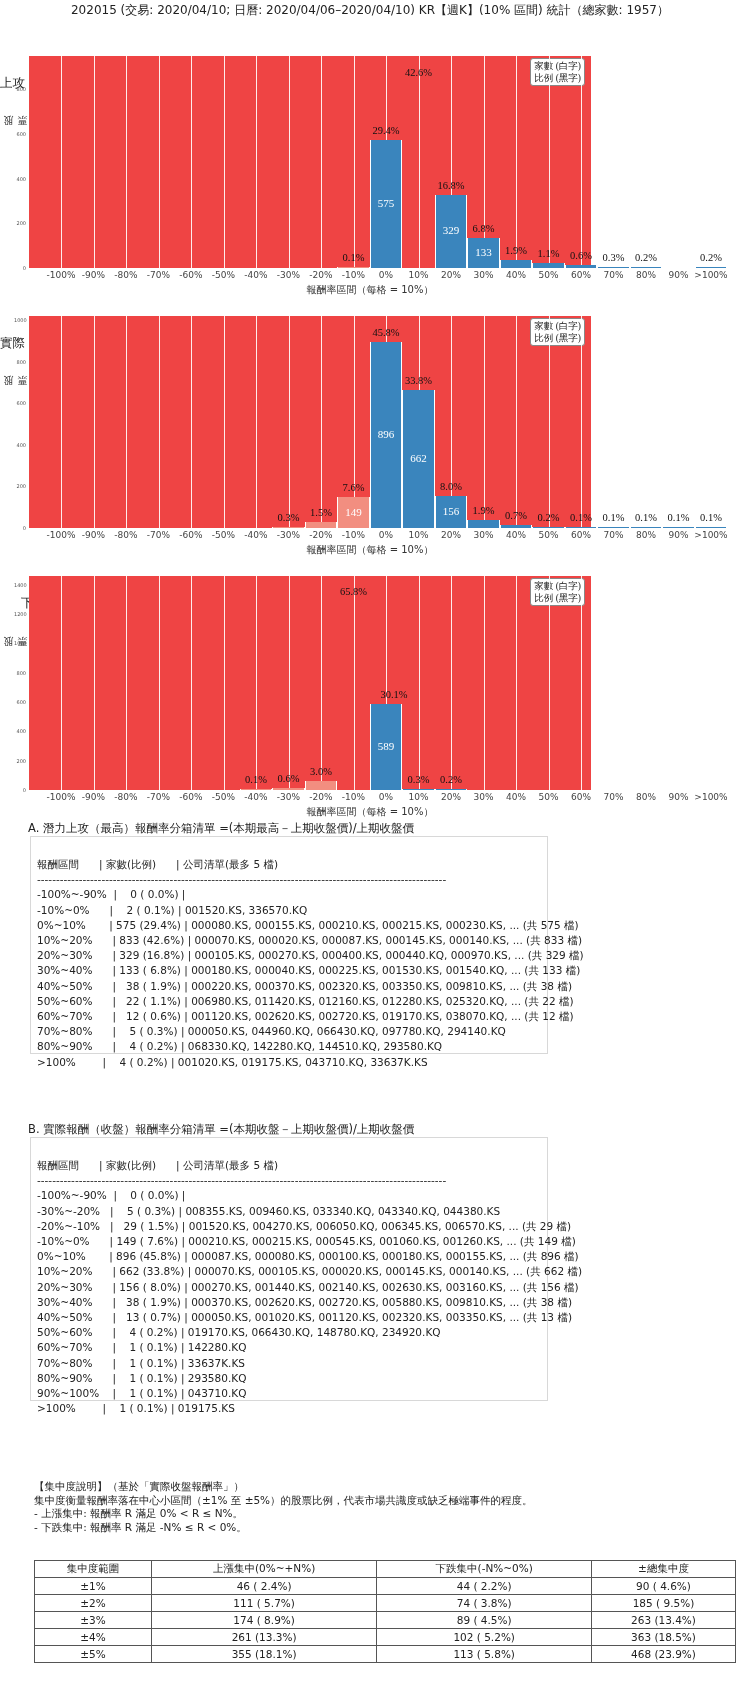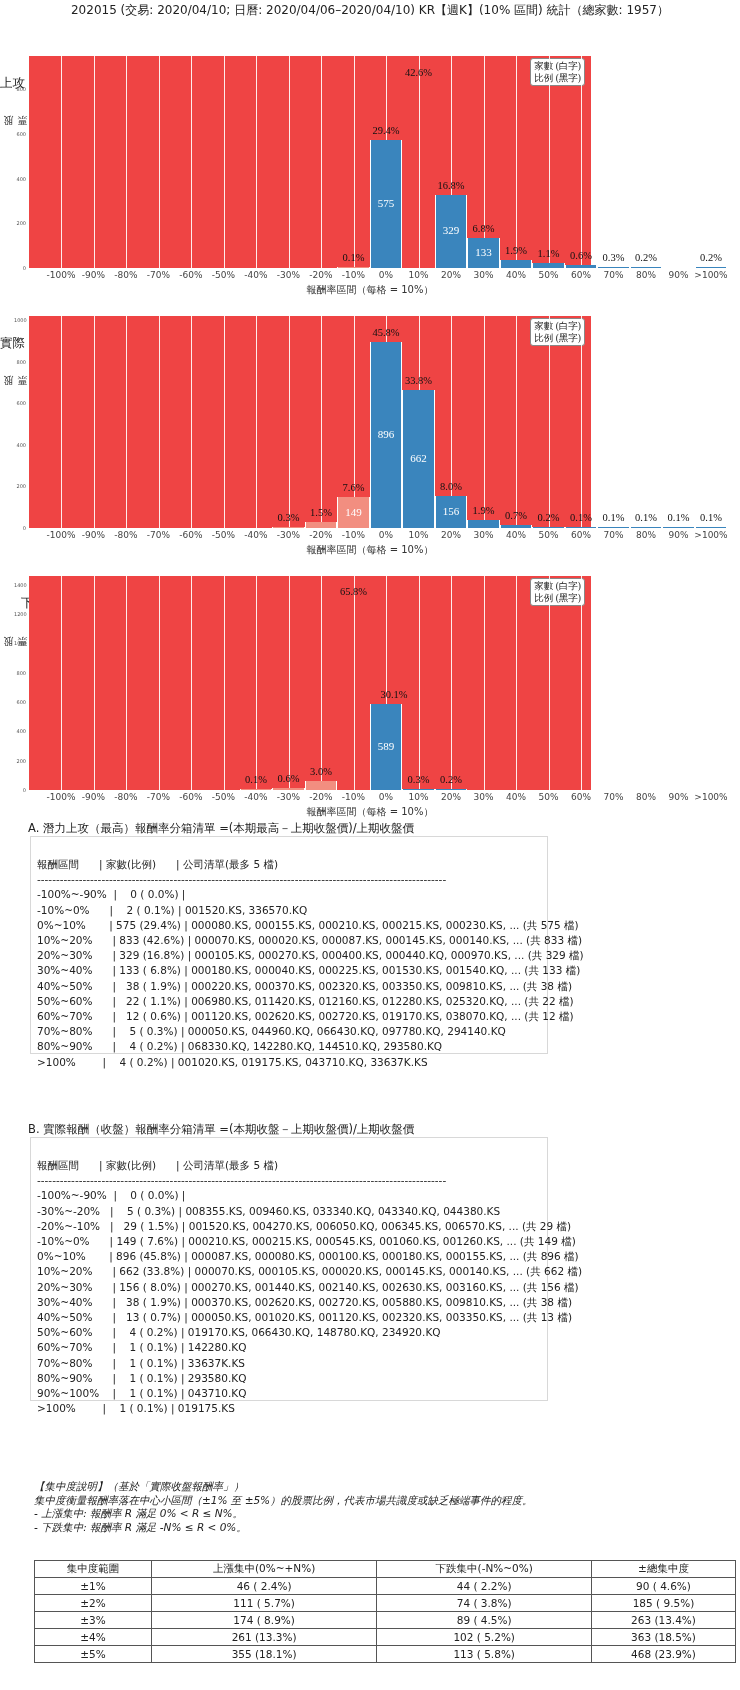--- a/index.html
+++ b/index.html
@@ -15,21 +15,21 @@
   .bar.neg { background: #f28e80; }
   .bar-count { position: absolute; left: 0; right: 0; text-align: center; color: #ffffff; font-size: 11px; }
   .bar-pct { position: absolute; width: 40px; text-align: center; font-size: 10.5px; color: #111; }
   .ytick { position: absolute; left: 14px; font-size: 5px; color: #555; text-align: right; width: 12px; }
   .ylabel { position: absolute; left: 2px; font-size: 10px; color: #333; writing-mode: vertical-rl; transform: rotate(180deg); letter-spacing: 1px; }
   .xtick { position: absolute; width: 40px; text-align: center; font-size: 9px; color: #444; }
   .xlabel { position: absolute; left: 0; width: 740px; text-align: center; font-size: 10px; color: #333; }
   .legend-box { position: absolute; right: 6px; top: 2px; background: #fff; border: 1px solid #888; border-radius: 3px; padding: 1px 3px; font-size: 9.5px; line-height: 12px; color: #222; }
   .section-title { position: absolute; left: 28px; font-size: 11.5px; color: #222; }
   .list-box { position: absolute; left: 30px; border: 1px solid #d8d8d8; padding: 20px 6px; font-size: 10.5px; line-height: 15.2px; color: #222; white-space: pre; font-family: "DejaVu Sans", sans-serif; }
-  .notes { position: absolute; left: 34px; top: 1480px; font-size: 10.5px; line-height: 13.5px; color: #222; font-style: italic; }
+  .notes { position: absolute; left: 34px; top: 1480px; font-size: 10.5px; line-height: 13.5px; color: #222; }
   .conc-table { position: absolute; left: 34px; top: 1560px; width: 702px; border-collapse: collapse; font-size: 10.5px; }
   .conc-table th, .conc-table td { border: 1px solid #555; text-align: center; height: 17px; font-weight: normal; color: #222; }
 </style>
 </head>
 <body>
 
 <div class="page-title">202015 (交易: 2020/04/10; 日曆: 2020/04/06–2020/04/10) KR【週K】(10% 區間) 統計（總家數: 1957）</div>
 
 <div class="chart">
   <div class="chart-title" style="top: 40px;">上攻（最高）＝(本期最高－上期收盤價)/上期收盤價</div>

